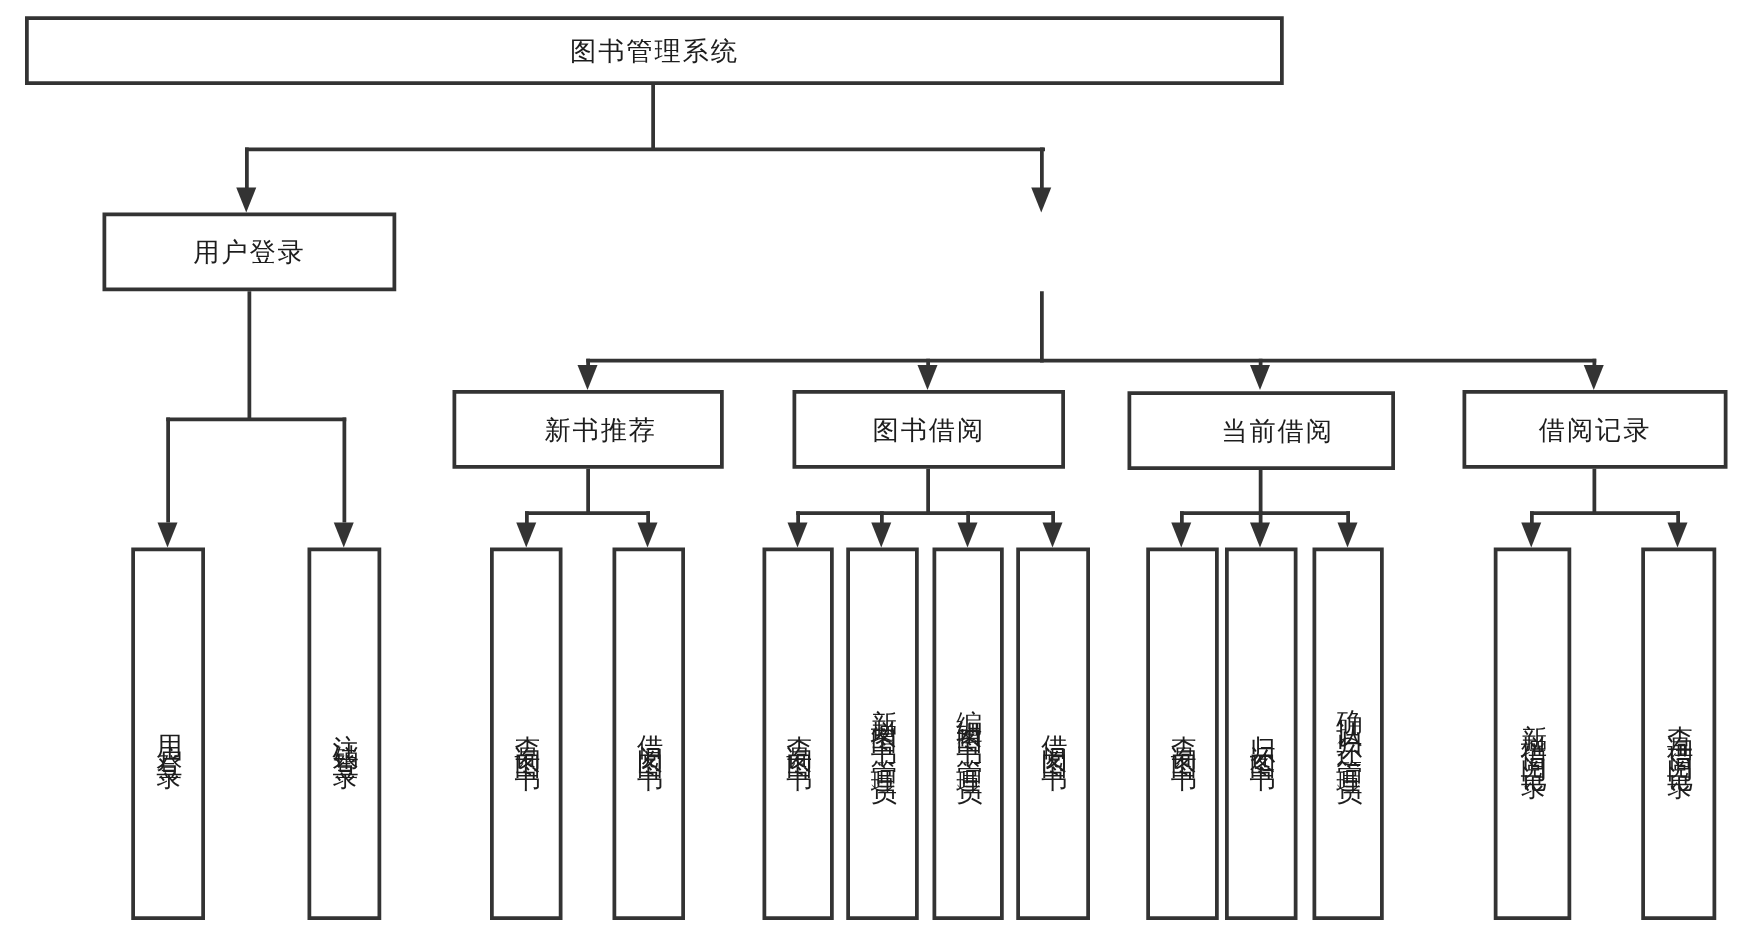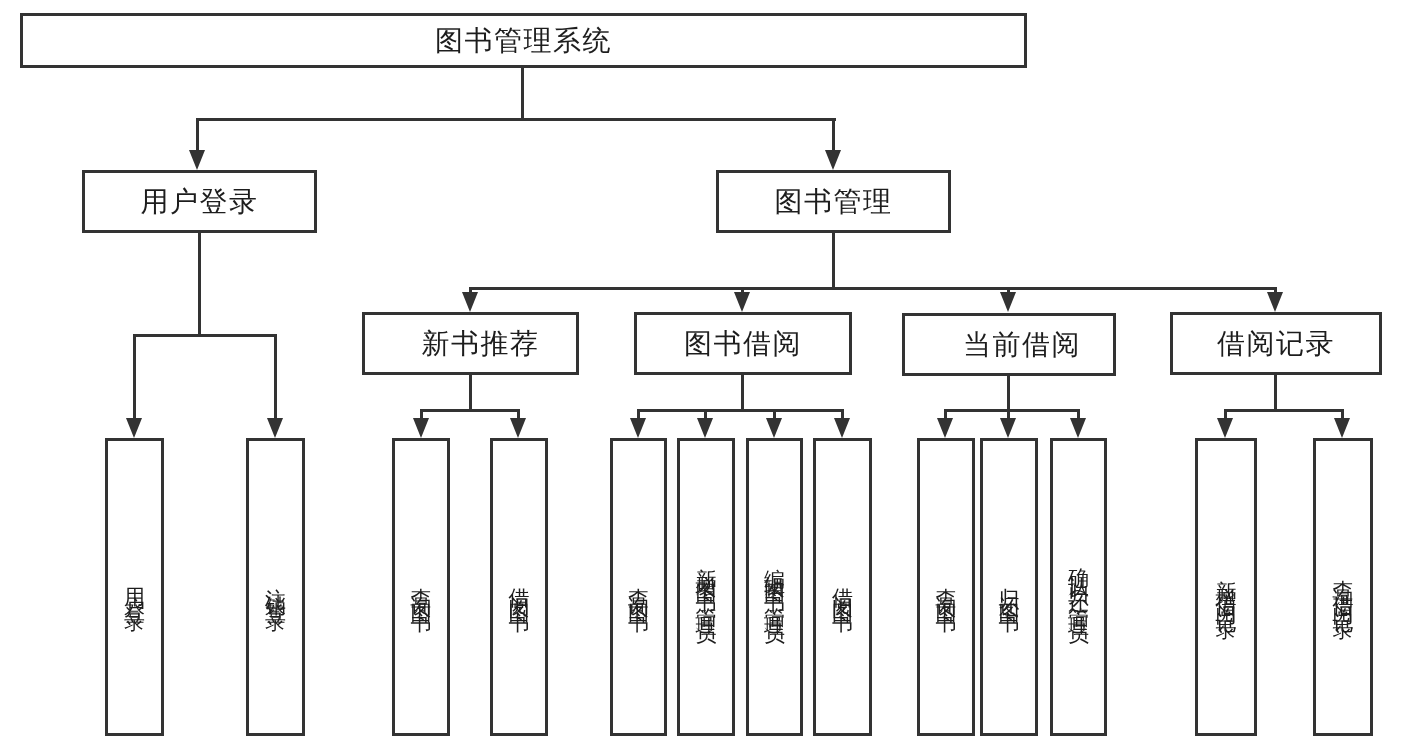--- a/index.html
+++ b/index.html
@@ -13,21 +13,21 @@
   .canvas{
     position:relative;width:1405px;height:747px;overflow:hidden;
     background:var(--background);color:var(--text);
   }
   .box{
     position:absolute;box-sizing:border-box;background:#ffffff;
     border:3px solid var(--line);
     display:flex;align-items:center;justify-content:center;
   }
   .hbox span{
-    font-size:28px;letter-spacing:1.5px;color:var(--text);white-space:nowrap;
+    font-size:21px;letter-spacing:1.5px;color:var(--text);white-space:nowrap;
   }
   .vbox span{
     writing-mode:vertical-rl;text-orientation:mixed;
     font-size:21px;line-height:1.05;letter-spacing:8px;color:var(--text);
     white-space:nowrap;
   }
   .vline{position:absolute;width:3px;background:var(--line);}
   .hline{position:absolute;height:3px;background:var(--line);}
   .arrow{
     position:absolute;width:0;height:0;
@@ -46,23 +46,20 @@
 <body>
 
 <div class="canvas">
 
   <div class="box hbox" style="left:20px;top:13px;width:1007px;height:55px;">
     <span>图书管理系统</span>
   </div>
 
   <div class="box hbox" style="left:82px;top:170px;width:235px;height:63px;">
     <span>用户登录</span>
-  </div>
-  <div class="box hbox" style="left:716px;top:170px;width:235px;height:63px;">
-    <span>图书管理</span>
   </div>
 
   <div class="box hbox" style="left:362px;top:312px;width:217px;height:63px;padding-left:20px;">
     <span>新书推荐</span>
   </div>
   <div class="box hbox" style="left:634px;top:312px;width:218px;height:63px;text-align:center;">
     <span>图书借阅</span>
   </div>
   <div class="box hbox" style="left:902px;top:313px;width:214px;height:63px;padding-left:26px;">
     <span>当前借阅</span>

